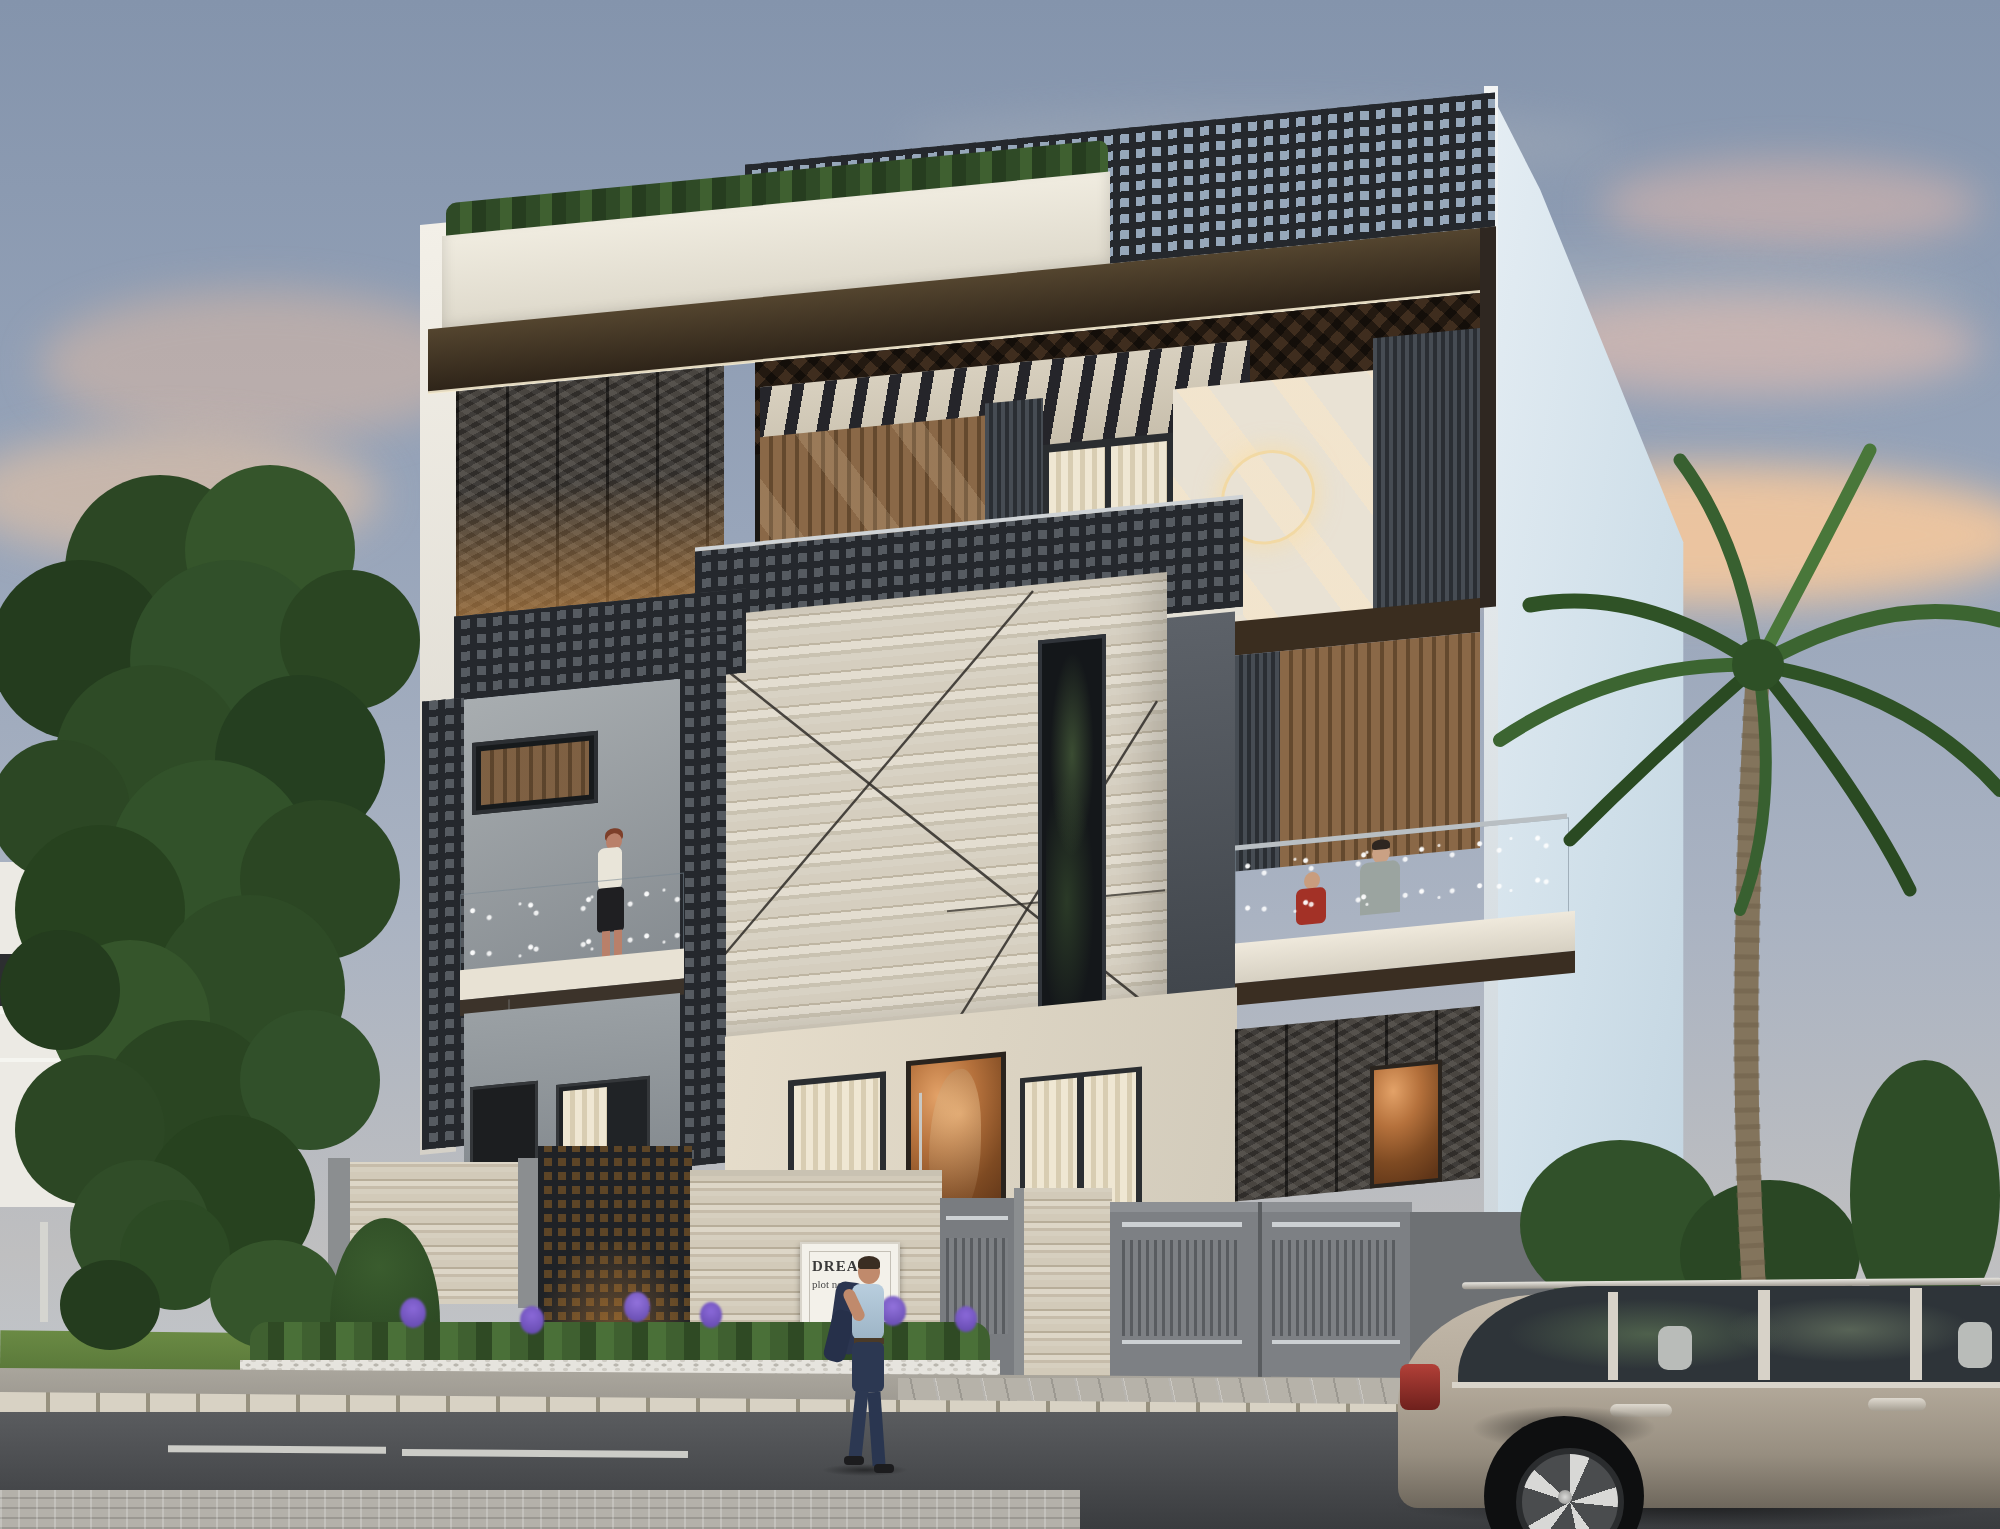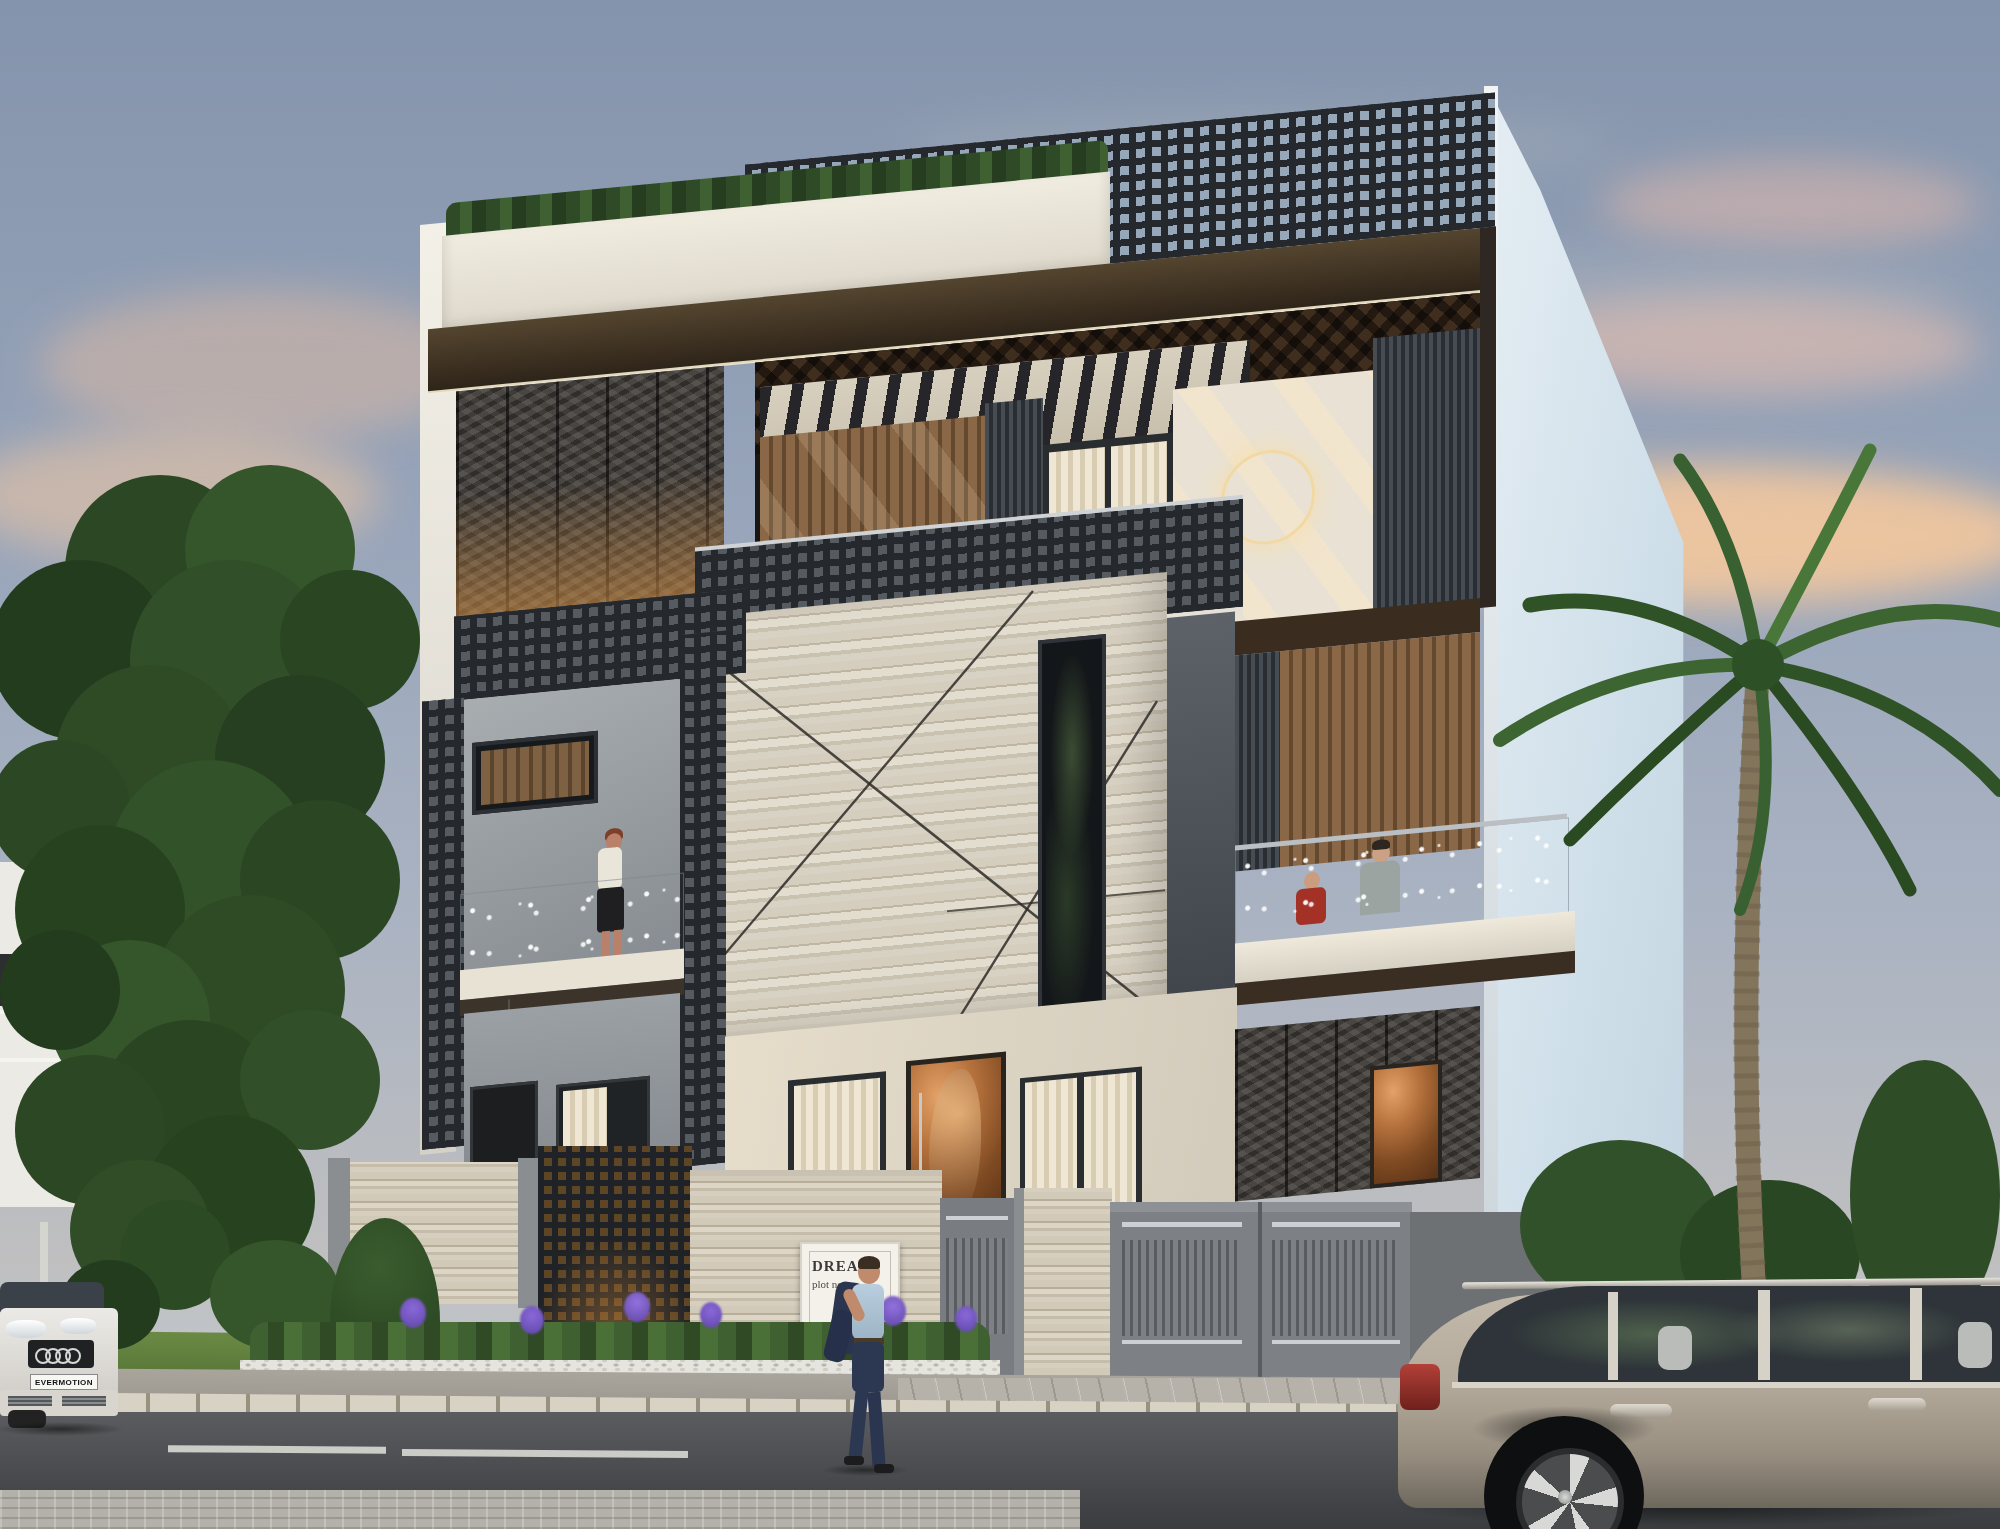--- a/index.html
+++ b/index.html
@@ -298,41 +298,20 @@
       <path d="M318,295 Q300,170 240,90" stroke="#386030" stroke-width="13"></path>
       <path d="M318,295 Q390,160 430,80" stroke="#49773a" stroke-width="13"></path>
       <path d="M318,295 Q450,220 560,250" stroke="#3c6531" stroke-width="15"></path>
       <path d="M318,295 Q470,320 560,420" stroke="#2f5226" stroke-width="14"></path>
       <path d="M318,295 Q420,420 470,520" stroke="#2a4a22" stroke-width="13"></path>
       <path d="M318,295 Q340,440 300,540" stroke="#386030" stroke-width="12"></path>
     </g>
     <circle cx="318" cy="295" r="26" fill="#2e5026"></circle>
   </svg>
 
-  <div class="a" style="left:0;top:1282px;width:122px;height:152px;">
-    <div class="a" style="left:0;top:0;width:104px;height:30px;background:#3a4148;border-radius:8px 8px 0 0;"></div>
-    <div class="a" style="left:0;top:26px;width:118px;height:96px;background:linear-gradient(#eceae6,#cfccc6);border-radius:6px;"></div>
-    <div class="a" style="left:6px;top:38px;width:40px;height:18px;border-radius:40%;background:linear-gradient(#ffffff,#cfd6da);"></div>
-    <div class="a" style="left:60px;top:36px;width:36px;height:16px;border-radius:40%;background:linear-gradient(#ffffff,#cfd6da);"></div>
-    <div class="a" style="left:28px;top:58px;width:66px;height:28px;background:#1f2123;border-radius:4px;">
-      <div class="a" style="left:7px;top:8px;width:12px;height:12px;border:2px solid #d8d8d8;border-radius:50%;"></div>
-      <div class="a" style="left:17px;top:8px;width:12px;height:12px;border:2px solid #d8d8d8;border-radius:50%;"></div>
-      <div class="a" style="left:27px;top:8px;width:12px;height:12px;border:2px solid #d8d8d8;border-radius:50%;"></div>
-      <div class="a" style="left:37px;top:8px;width:12px;height:12px;border:2px solid #d8d8d8;border-radius:50%;"></div>
-    </div>
-    <div class="a" style="left:30px;top:92px;width:66px;height:14px;background:#f6f6f2;border:1px solid #888;display:flex;align-items:center;justify-content:center;">
-      <span class="plate-text">EVERMOTION</span>
-    </div>
-    <div class="a" style="left:0;top:108px;width:118px;height:26px;background:#d8d5cf;border-radius:4px;">
-      <div class="a" style="left:8px;top:6px;width:44px;height:10px;background:repeating-linear-gradient(0deg,#55585a 0 2px,#8a8d8f 2px 4px);"></div>
-      <div class="a" style="left:62px;top:6px;width:44px;height:10px;background:repeating-linear-gradient(0deg,#55585a 0 2px,#8a8d8f 2px 4px);"></div>
-    </div>
-    <div class="a" style="left:8px;top:128px;width:38px;height:18px;background:#222;border-radius:6px;"></div>
-    <div class="a" style="left:-4px;top:140px;width:128px;height:14px;background:radial-gradient(closest-side,rgba(0,0,0,.5),transparent);"></div>
-  </div>
 
   <div class="a" style="left:1392px;top:1278px;width:608px;height:251px;">
     <div class="a" style="left:0;top:205px;width:600px;height:44px;background:radial-gradient(closest-side,rgba(0,0,0,.55),transparent);"></div>
     <div class="a" style="left:70px;top:2px;width:540px;height:7px;background:linear-gradient(#e8e6e0,#9a958c);border-radius:4px;transform:rotate(-.5deg);"></div>
     <div class="a" style="left:6px;top:16px;width:602px;height:214px;background:linear-gradient(180deg,#c3b9aa 0,#b5ab9c 40%,#978e80 75%,#6e675c 100%);border-radius:150px 6px 0 20px/110px 6px 0 20px;"></div>
     <div class="a" style="left:66px;top:8px;width:542px;height:96px;background:#2e3439;border-radius:130px 0 0 0/90px 0 0 0;">
       <div class="a" style="inset:6px 0 6px 40px;background:radial-gradient(40% 60% at 30% 50%,rgba(110,140,95,.5),transparent 70%),radial-gradient(35% 55% at 70% 45%,rgba(150,170,130,.4),transparent 70%);"></div>
       <div class="a" style="left:150px;top:6px;width:10px;height:88px;background:#d7d2c8;"></div>
       <div class="a" style="left:300px;top:4px;width:12px;height:90px;background:#d7d2c8;"></div>
       <div class="a" style="left:452px;top:2px;width:12px;height:92px;background:#d7d2c8;"></div>

